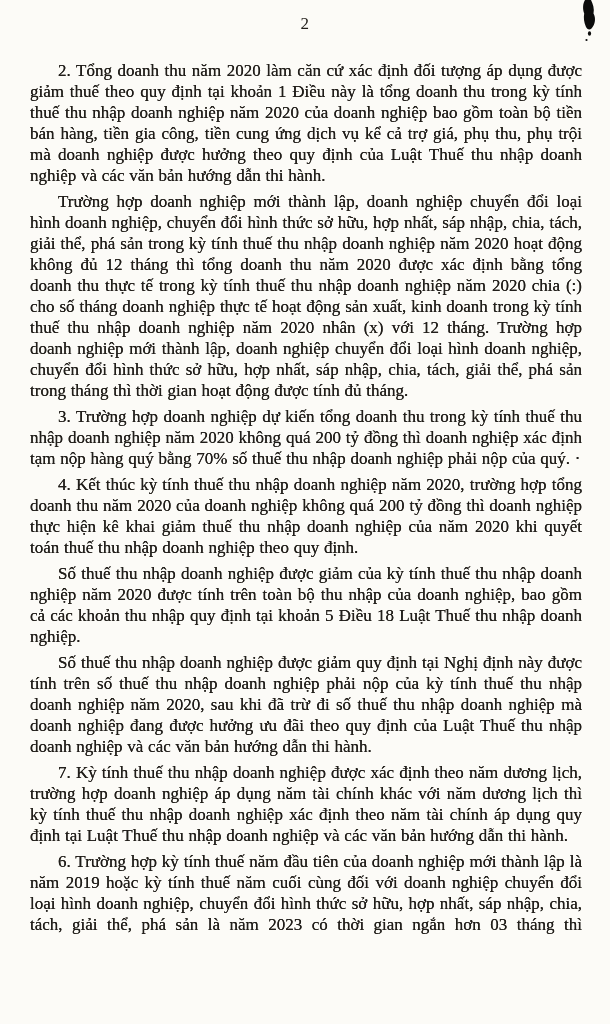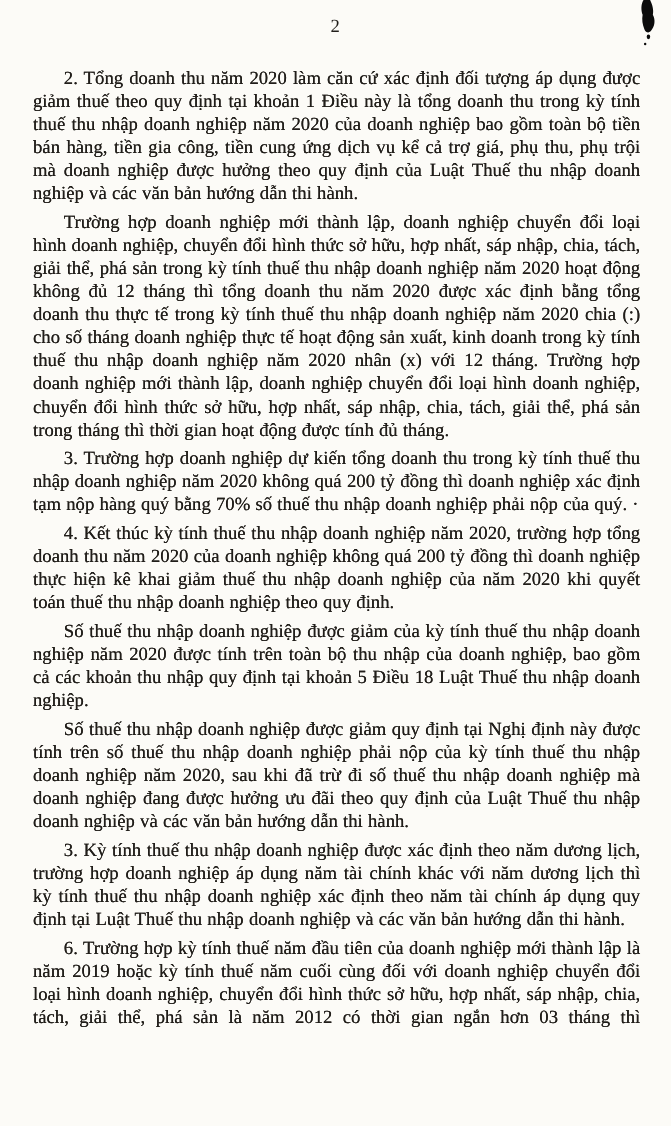--- a/index.html
+++ b/index.html
@@ -63,17 +63,17 @@
 
   <div class="pageno">2</div>
 
   <div class="content">
     <p>2. Tổng doanh thu năm 2020 làm căn cứ xác định đối tượng áp dụng được giảm thuế theo quy định tại khoản 1 Điều này là tổng doanh thu trong kỳ tính thuế thu nhập doanh nghiệp năm 2020 của doanh nghiệp bao gồm toàn bộ tiền bán hàng, tiền gia công, tiền cung ứng dịch vụ kể cả trợ giá, phụ thu, phụ trội mà doanh nghiệp được hưởng theo quy định của Luật Thuế thu nhập doanh nghiệp và các văn bản hướng dẫn thi hành.</p>
     <p>Trường hợp doanh nghiệp mới thành lập, doanh nghiệp chuyển đổi loại hình doanh nghiệp, chuyển đổi hình thức sở hữu, hợp nhất, sáp nhập, chia, tách, giải thể, phá sản trong kỳ tính thuế thu nhập doanh nghiệp năm 2020 hoạt động không đủ 12 tháng thì tổng doanh thu năm 2020 được xác định bằng tổng doanh thu thực tế trong kỳ tính thuế thu nhập doanh nghiệp năm 2020 chia (:) cho số tháng doanh nghiệp thực tế hoạt động sản xuất, kinh doanh trong kỳ tính thuế thu nhập doanh nghiệp năm 2020 nhân (x) với 12 tháng. Trường hợp doanh nghiệp mới thành lập, doanh nghiệp chuyển đổi loại hình doanh nghiệp, chuyển đổi hình thức sở hữu, hợp nhất, sáp nhập, chia, tách, giải thể, phá sản trong tháng thì thời gian hoạt động được tính đủ tháng.</p>
     <p>3. Trường hợp doanh nghiệp dự kiến tổng doanh thu trong kỳ tính thuế thu nhập doanh nghiệp năm 2020 không quá 200 tỷ đồng thì doanh nghiệp xác định tạm nộp hàng quý bằng 70% số thuế thu nhập doanh nghiệp phải nộp của quý. ·</p>
     <p>4. Kết thúc kỳ tính thuế thu nhập doanh nghiệp năm 2020, trường hợp tổng doanh thu năm 2020 của doanh nghiệp không quá 200 tỷ đồng thì doanh nghiệp thực hiện kê khai giảm thuế thu nhập doanh nghiệp của năm 2020 khi quyết toán thuế thu nhập doanh nghiệp theo quy định.</p>
     <p>Số thuế thu nhập doanh nghiệp được giảm của kỳ tính thuế thu nhập doanh nghiệp năm 2020 được tính trên toàn bộ thu nhập của doanh nghiệp, bao gồm cả các khoản thu nhập quy định tại khoản 5 Điều 18 Luật Thuế thu nhập doanh nghiệp.</p>
     <p>Số thuế thu nhập doanh nghiệp được giảm quy định tại Nghị định này được tính trên số thuế thu nhập doanh nghiệp phải nộp của kỳ tính thuế thu nhập doanh nghiệp năm 2020, sau khi đã trừ đi số thuế thu nhập doanh nghiệp mà doanh nghiệp đang được hưởng ưu đãi theo quy định của Luật Thuế thu nhập doanh nghiệp và các văn bản hướng dẫn thi hành.</p>
-    <p>3. Kỳ tính thuế thu nhập doanh nghiệp được xác định theo năm dương lịch, trường hợp doanh nghiệp áp dụng năm tài chính khác với năm dương lịch thì kỳ tính thuế thu nhập doanh nghiệp xác định theo năm tài chính áp dụng quy định tại Luật Thuế thu nhập doanh nghiệp và các văn bản hướng dẫn thi hành.</p>
-    <p class="continues">6. Trường hợp kỳ tính thuế năm đầu tiên của doanh nghiệp mới thành lập là năm 2019 hoặc kỳ tính thuế năm cuối cùng đối với doanh nghiệp chuyển đổi loại hình doanh nghiệp, chuyển đổi hình thức sở hữu, hợp nhất, sáp nhập, chia, tách, giải thể, phá sản là năm 2012 có thời gian ngắn hơn 03 tháng thì</p>
+    <p>7. Kỳ tính thuế thu nhập doanh nghiệp được xác định theo năm dương lịch, trường hợp doanh nghiệp áp dụng năm tài chính khác với năm dương lịch thì kỳ tính thuế thu nhập doanh nghiệp xác định theo năm tài chính áp dụng quy định tại Luật Thuế thu nhập doanh nghiệp và các văn bản hướng dẫn thi hành.</p>
+    <p class="continues">6. Trường hợp kỳ tính thuế năm đầu tiên của doanh nghiệp mới thành lập là năm 2019 hoặc kỳ tính thuế năm cuối cùng đối với doanh nghiệp chuyển đổi loại hình doanh nghiệp, chuyển đổi hình thức sở hữu, hợp nhất, sáp nhập, chia, tách, giải thể, phá sản là năm 2023 có thời gian ngắn hơn 03 tháng thì</p>
   </div>
 
 </div>
 
 </body></html>

